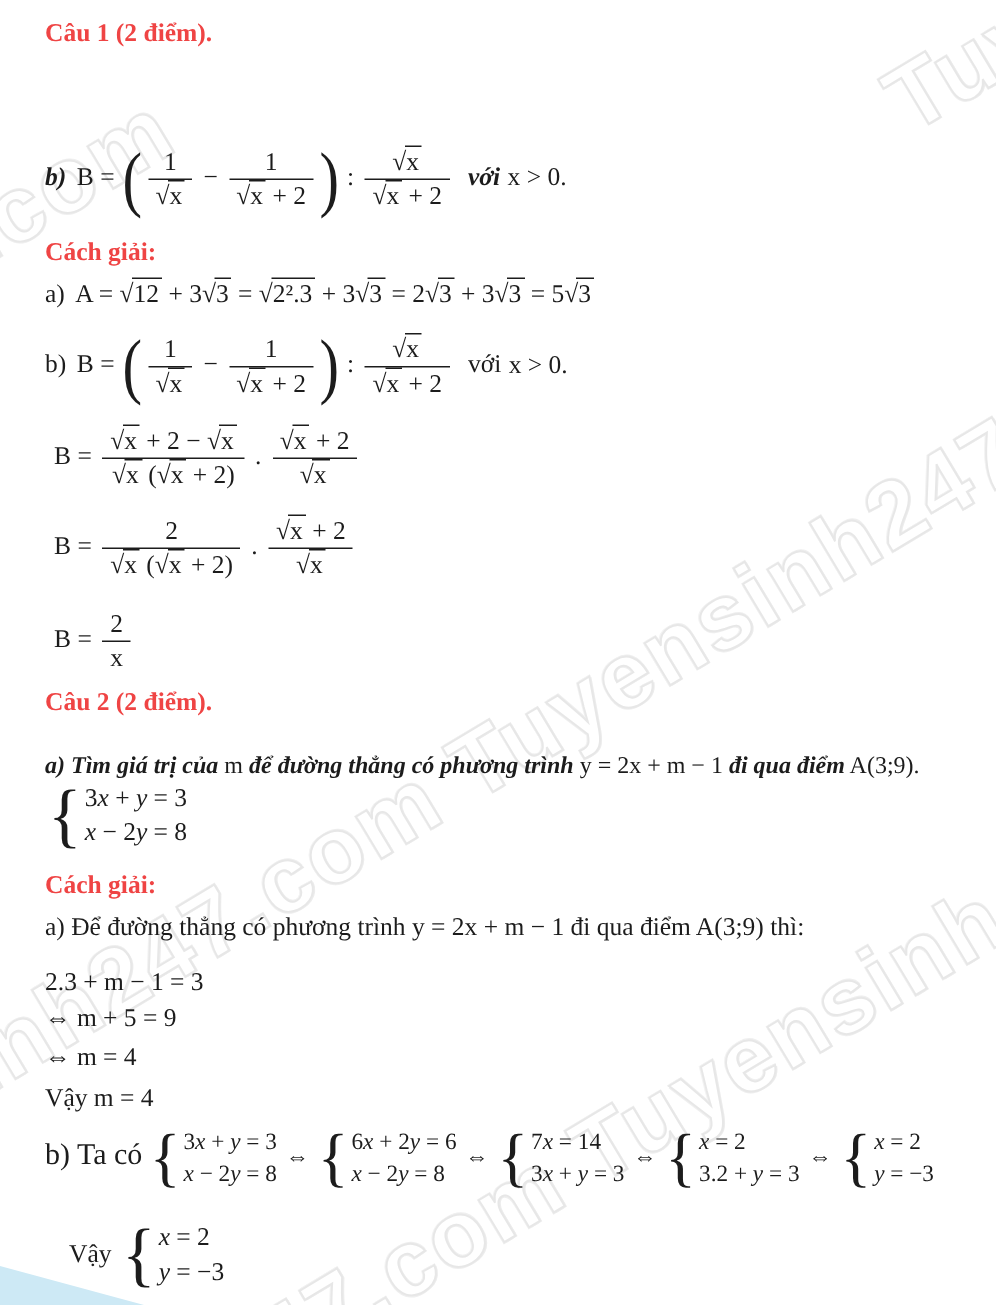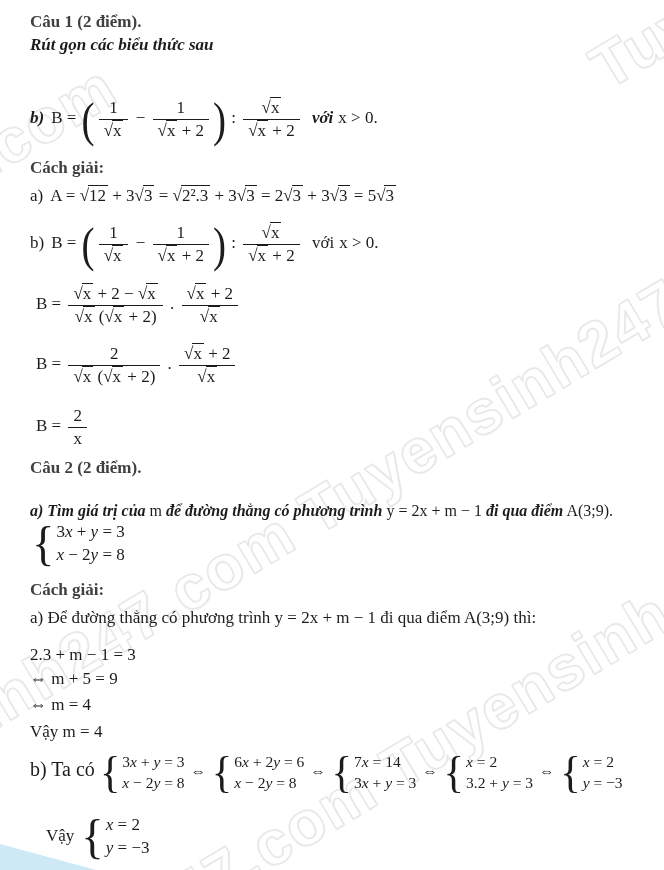--- a/index.html
+++ b/index.html
@@ -3,21 +3,21 @@
 <meta charset="utf-8">
 <style>
   html,body{margin:0;padding:0;}
   body{
     width:664px;height:870px;background:#ffffff;overflow:hidden;position:relative;
     font-family:"Liberation Serif","DejaVu Serif",serif;
     color:#1c1c1c;font-size:17px;
   }
   .page{position:relative;width:664px;height:870px;z-index:1;}
   .ln{position:absolute;left:30px;white-space:nowrap;}
-  .red{color:#404040;font-weight:bold;}
+  .red{color:#ef4444;font-weight:bold;}
   .bi{font-weight:bold;font-style:italic;}
   .lab{margin-right:7px;}
   .sp{margin:0 5px;}
   
   .mth{white-space:nowrap;}
   .fr{display:inline-block;vertical-align:middle;text-align:center;margin:0 3px;}
   .fr .nu{display:block;padding:0 5px 1px;border-bottom:1px solid #1c1c1c;}
   .fr .de{display:block;padding:1px 5px 0;}
   .sq{white-space:nowrap;}
   .sq .rs{letter-spacing:-1px;}
@@ -52,21 +52,20 @@
 <div class="wm" style="left:-410px;top:352px;">Tuyensinh247.com</div>
 <div class="wm" style="left:578px;top:42px;">Tuyensinh247.com</div>
 <div class="wm" style="left:-70px;top:702px;">sinh247.com Tuyensinh247.com</div>
 <div class="wm" style="left:128px;top:888px;">247.com Tuyensinh</div>
 <div class="wedge"></div>
 
 <div class="page">
 
   <div class="ln red" style="top:12px;">Câu 1 (2 điểm).</div>
 
-  <div class="ln bi" style="top:35px;">Rút gọn các biểu thức sau</div>
 
 
   <div class="ln" style="top:98px;">
     <span class="bi lab">b)</span><span class="mth">B = <span class="bp">(</span><span class="fr"><span class="nu">1</span><span class="de"><span class="sq"><span class="rs">√</span><span class="ov">x</span></span></span></span> − <span class="fr"><span class="nu">1</span><span class="de"><span class="sq"><span class="rs">√</span><span class="ov">x</span></span> + 2</span></span><span class="bp">)</span> : <span class="fr"><span class="nu"><span class="sq"><span class="rs">√</span><span class="ov">x</span></span></span><span class="de"><span class="sq"><span class="rs">√</span><span class="ov">x</span></span> + 2</span></span></span>
     <span class="bi sp">với</span><span>x &gt; 0.</span>
   </div>
 
   <div class="ln red" style="top:158px;">Cách giải:</div>
 
   <div class="ln" style="top:186px;">

